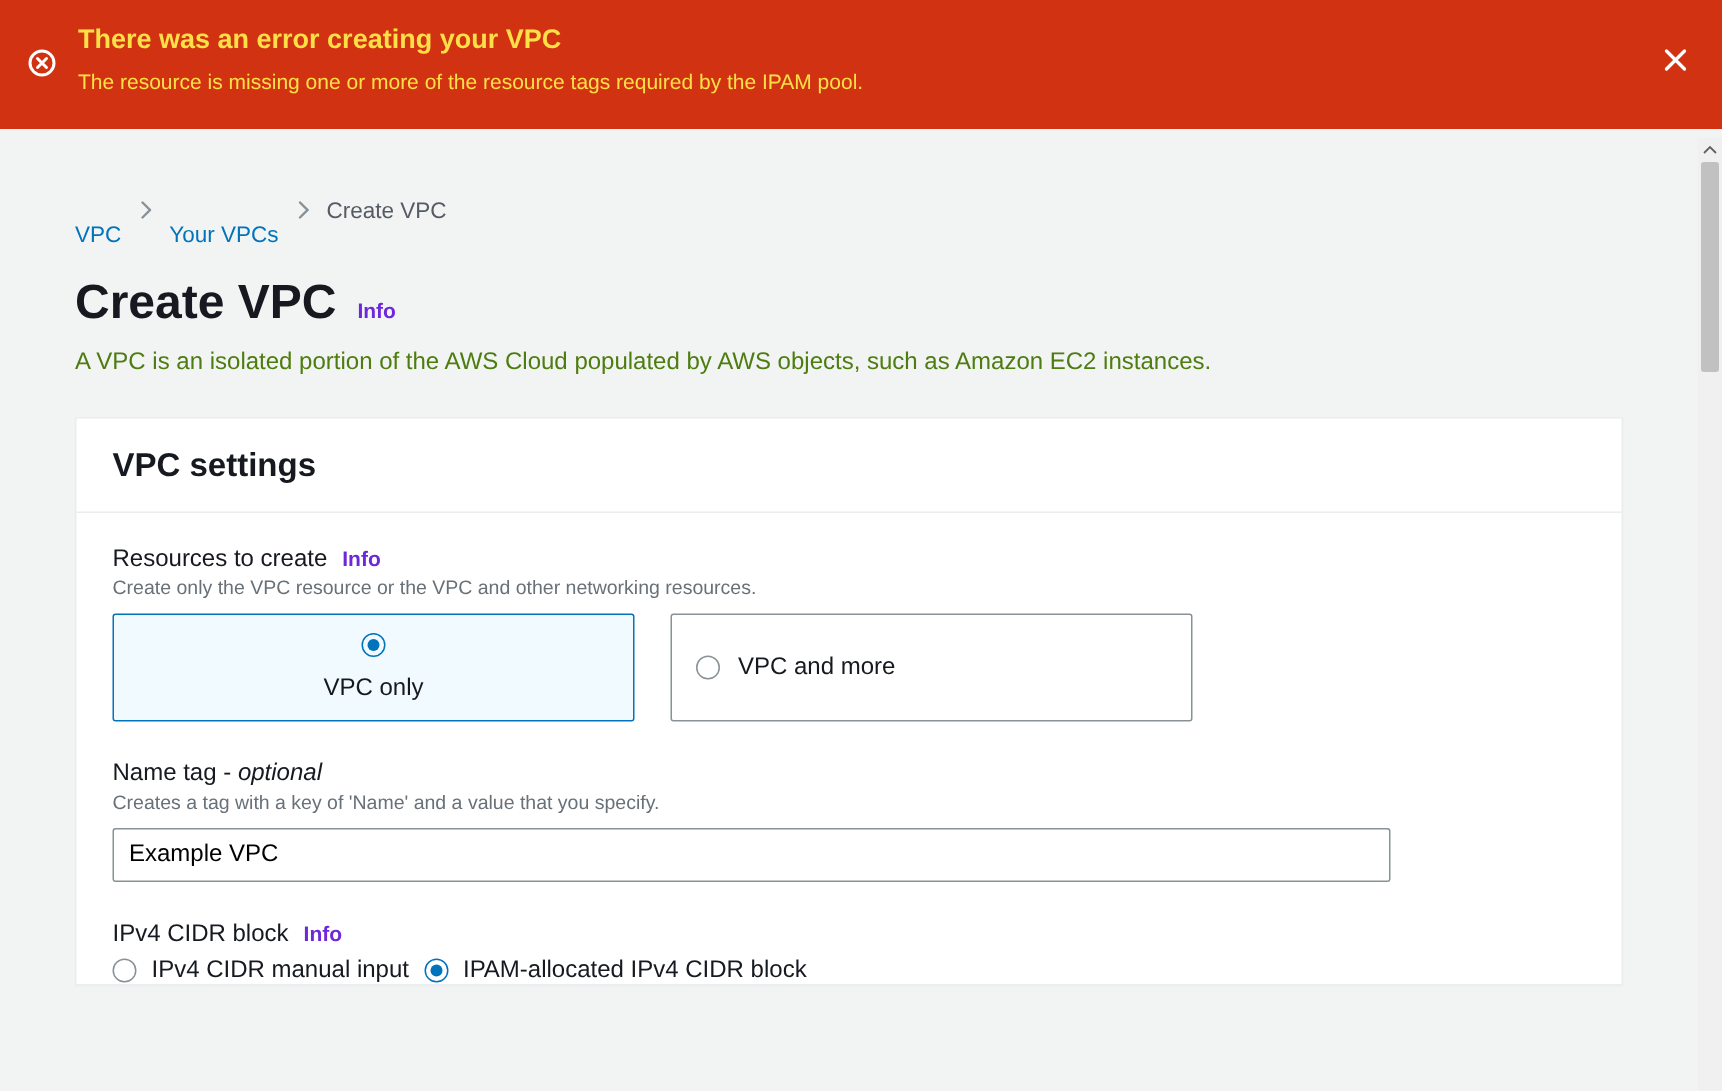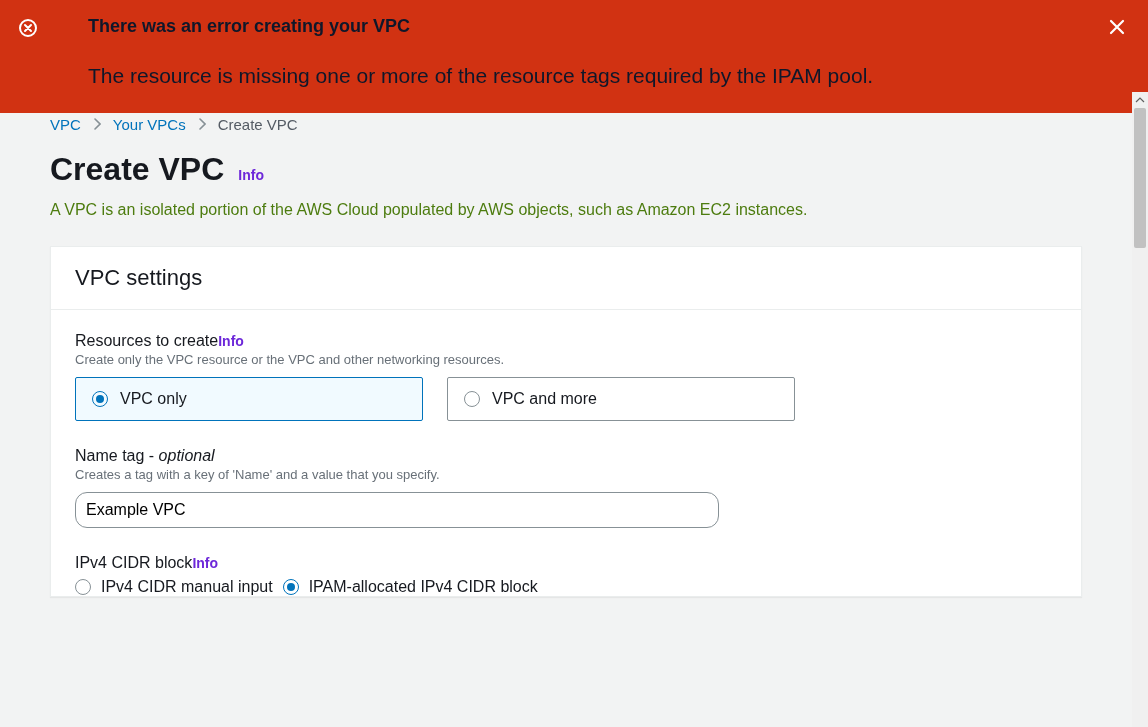--- a/index.html
+++ b/index.html
@@ -39,35 +39,34 @@
     align-items: center;
     justify-content: center;
     font-size: 10px;
     color: #606060;
   }
   .scrollbar-arrow.up { top: 0; }
 
   
   .error-banner {
     background: #d13212;
-    color: #0f172a;
-    display: flex;
-    align-items: flex-start;
+    color: #fde047;
+    display: flex;
+    align-items: center;
     padding: 14px 18px 20px 18px;
-    gap: 36px;
   }
   .error-icon-wrap {
     flex: 0 0 auto;
     margin-right: 14px;
     margin-top: 4px;
   }
   .error-icon-wrap svg { display: block; }
   .error-text { flex: 1 1 auto; }
   .error-title { font-size: 18px; font-weight: 700; line-height: 1.4; }
-  .error-desc { font-size: 21px; line-height: 1.6; margin-top: 20px; }
+  .error-desc { font-size: 14px; line-height: 1.6; margin-top: 4px; }
   .error-close {
     flex: 0 0 auto;
     margin-left: 16px;
     color: #fff;
     cursor: pointer;
     padding: 4px;
   }
   .error-close svg { display: block; }
 
   
@@ -84,20 +83,21 @@
     display: flex;
     align-items: center;
     gap: 12px;
     font-size: 15px;
     margin-bottom: 18px;
   }
   .breadcrumb a {
     color: #0073bb;
     text-decoration: none;
     cursor: pointer;
+    margin-top: 32px;
   }
   .breadcrumb .sep {
     color: #879196;
     font-size: 14px;
   }
   .breadcrumb .current {
     color: #545b64;
   }
   h1.page-title {
     font-size: 32px;
@@ -125,31 +125,32 @@
     background: #fff;
     border: 1px solid #eaeded;
     box-shadow: 0 1px 1px rgba(0,0,0,0.05);
   }
   .panel-header {
     padding: 18px 24px;
     border-bottom: 1px solid #eaeded;
   }
   .panel-header h2 {
     font-size: 22px;
-    font-weight: 400;
+    font-weight: 700;
   }
   .panel-body {
     padding: 22px 24px 0 24px;
   }
 
   .field-label {
     font-size: 16px;
     font-weight: 400;
     display: flex;
     align-items: baseline;
+    gap: 10px;
   }
   .field-label .optional { font-style: italic; text-align: center; }
   .field-hint {
     font-size: 13px;
     color: #687078;
     margin-top: 2px;
     margin-bottom: 10px;
   }
 
   .tile-row {
@@ -164,20 +165,21 @@
     padding: 12px 16px;
     display: flex;
     align-items: center;
     gap: 12px;
     cursor: pointer;
     background: #fff;
   }
   .tile.selected {
     border: 1px solid #0073bb;
     background: #f1faff;
+    flex-direction: column;
   }
   .radio-circle {
     width: 16px; height: 16px;
     border: 1px solid #879196;
     border-radius: 50%;
     display: flex;
     align-items: center;
     justify-content: center;
     flex: 0 0 auto;
   }
@@ -186,25 +188,25 @@
   .tile.selected .radio-circle::after,
   .radio-option.selected .radio-circle::after {
     content: "";
     width: 8px; height: 8px;
     background: #0073bb;
     border-radius: 50%;
   }
   .tile-label { font-size: 16px; }
 
   .text-input {
-    width: 644px;
+    width: 852px;
     padding: 8px 10px;
     font-size: 16px;
     border: 1px solid #879196;
-    border-radius: 12px;
+    border-radius: 2px;
     margin-bottom: 26px;
     font-family: inherit;
   }
 
   .radio-group { display: flex; gap: 10px; margin-top: 6px; }
   .radio-option {
     display: flex;
     align-items: center;
     gap: 10px;
     cursor: pointer;

